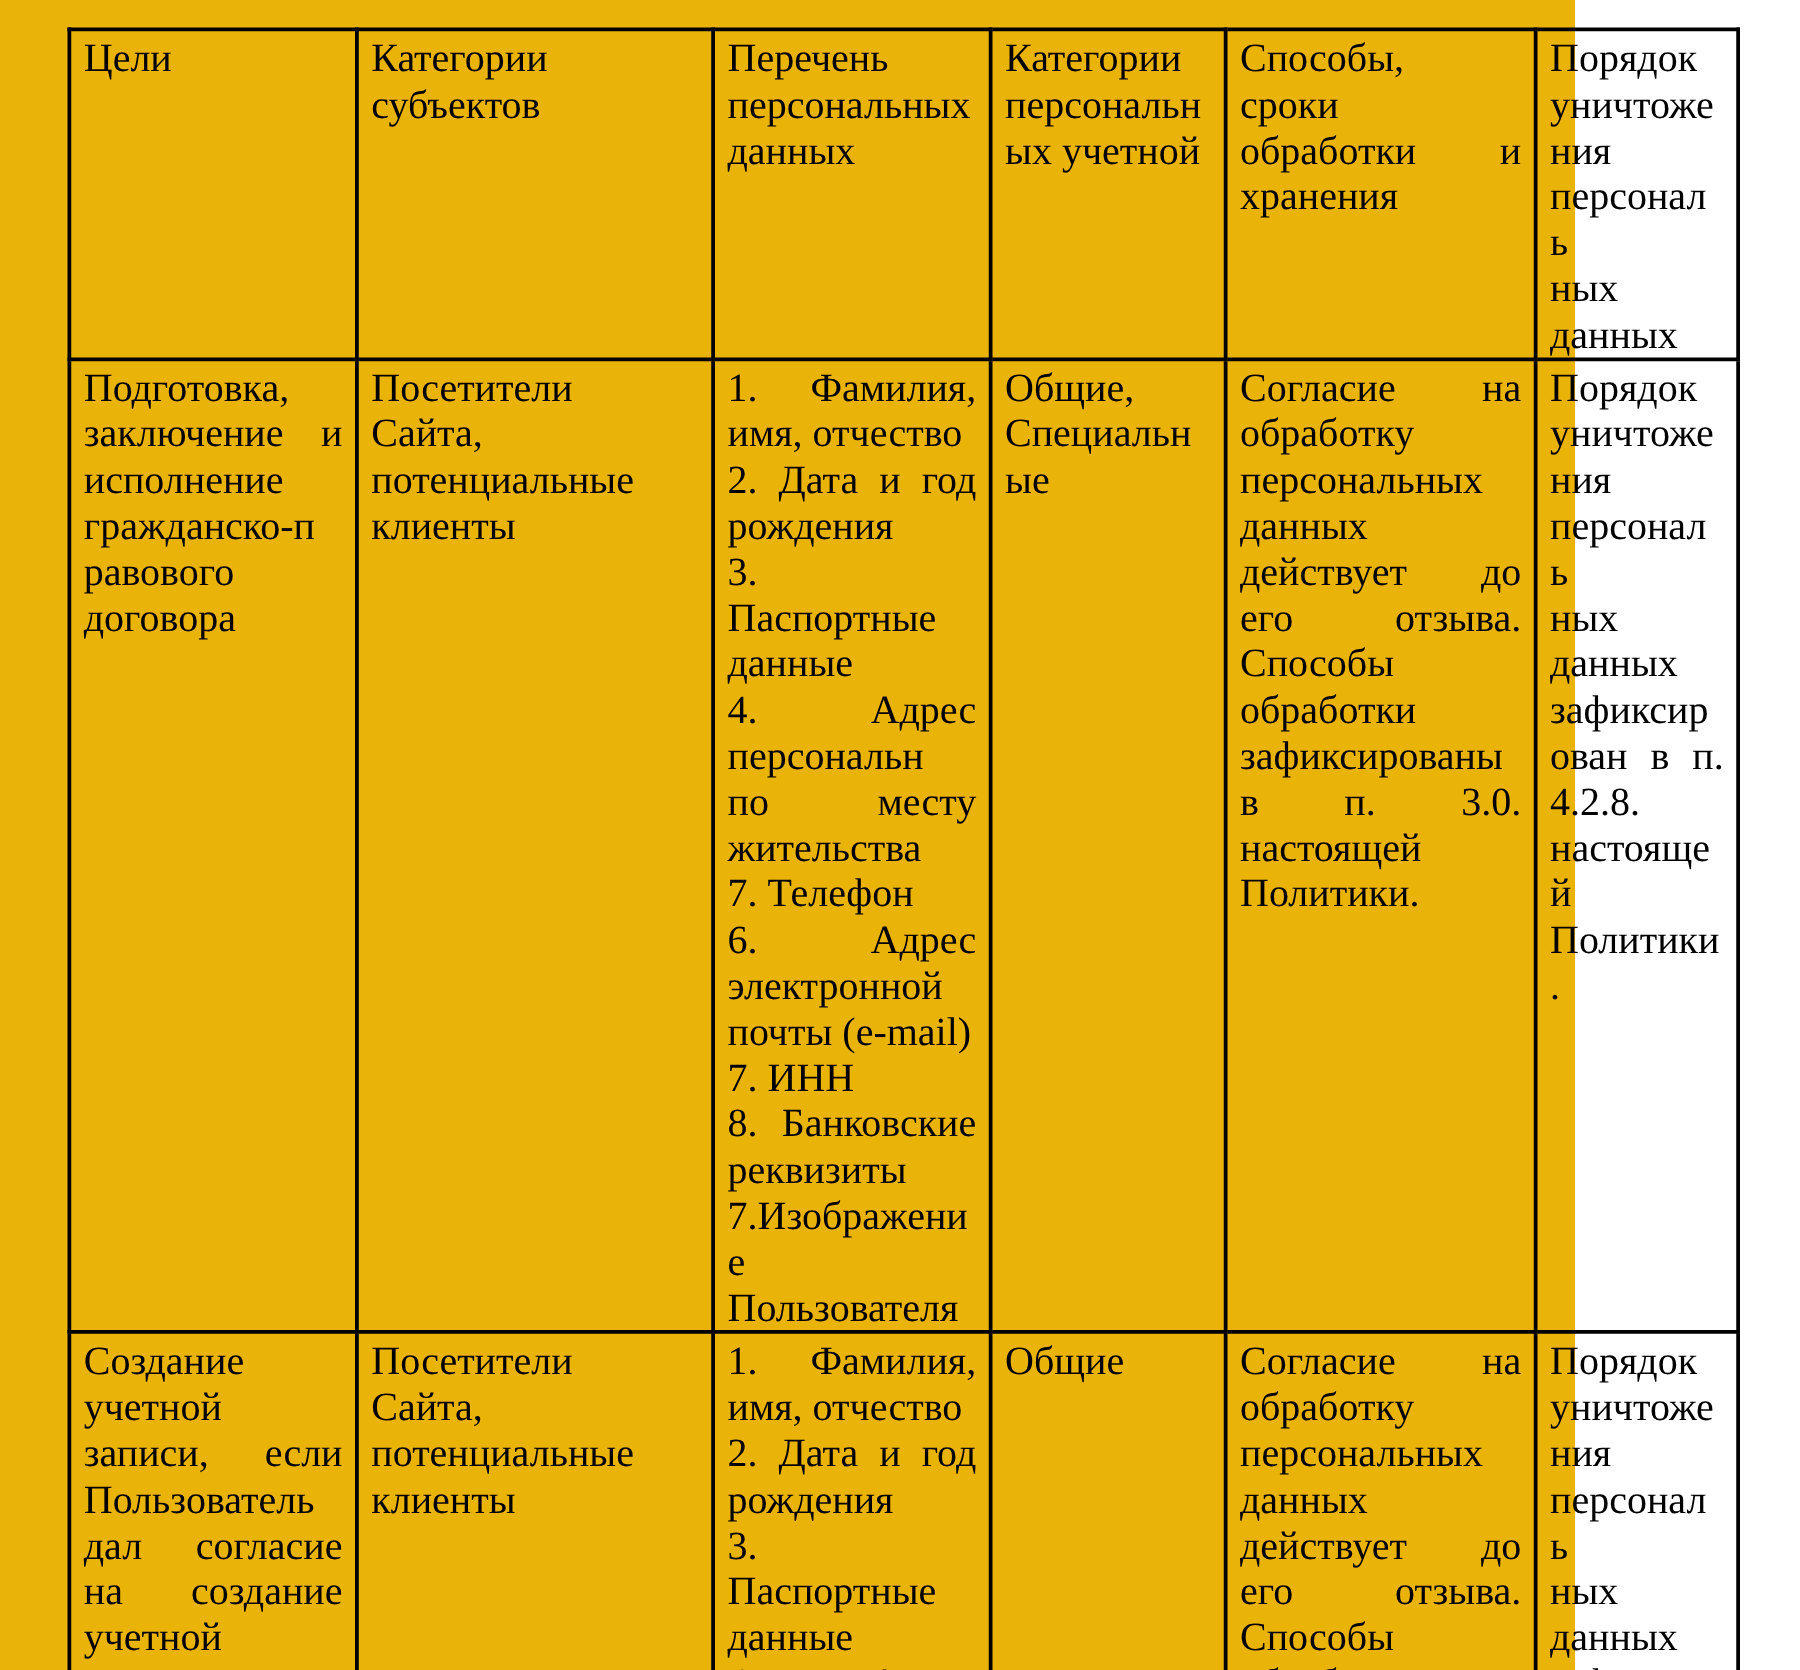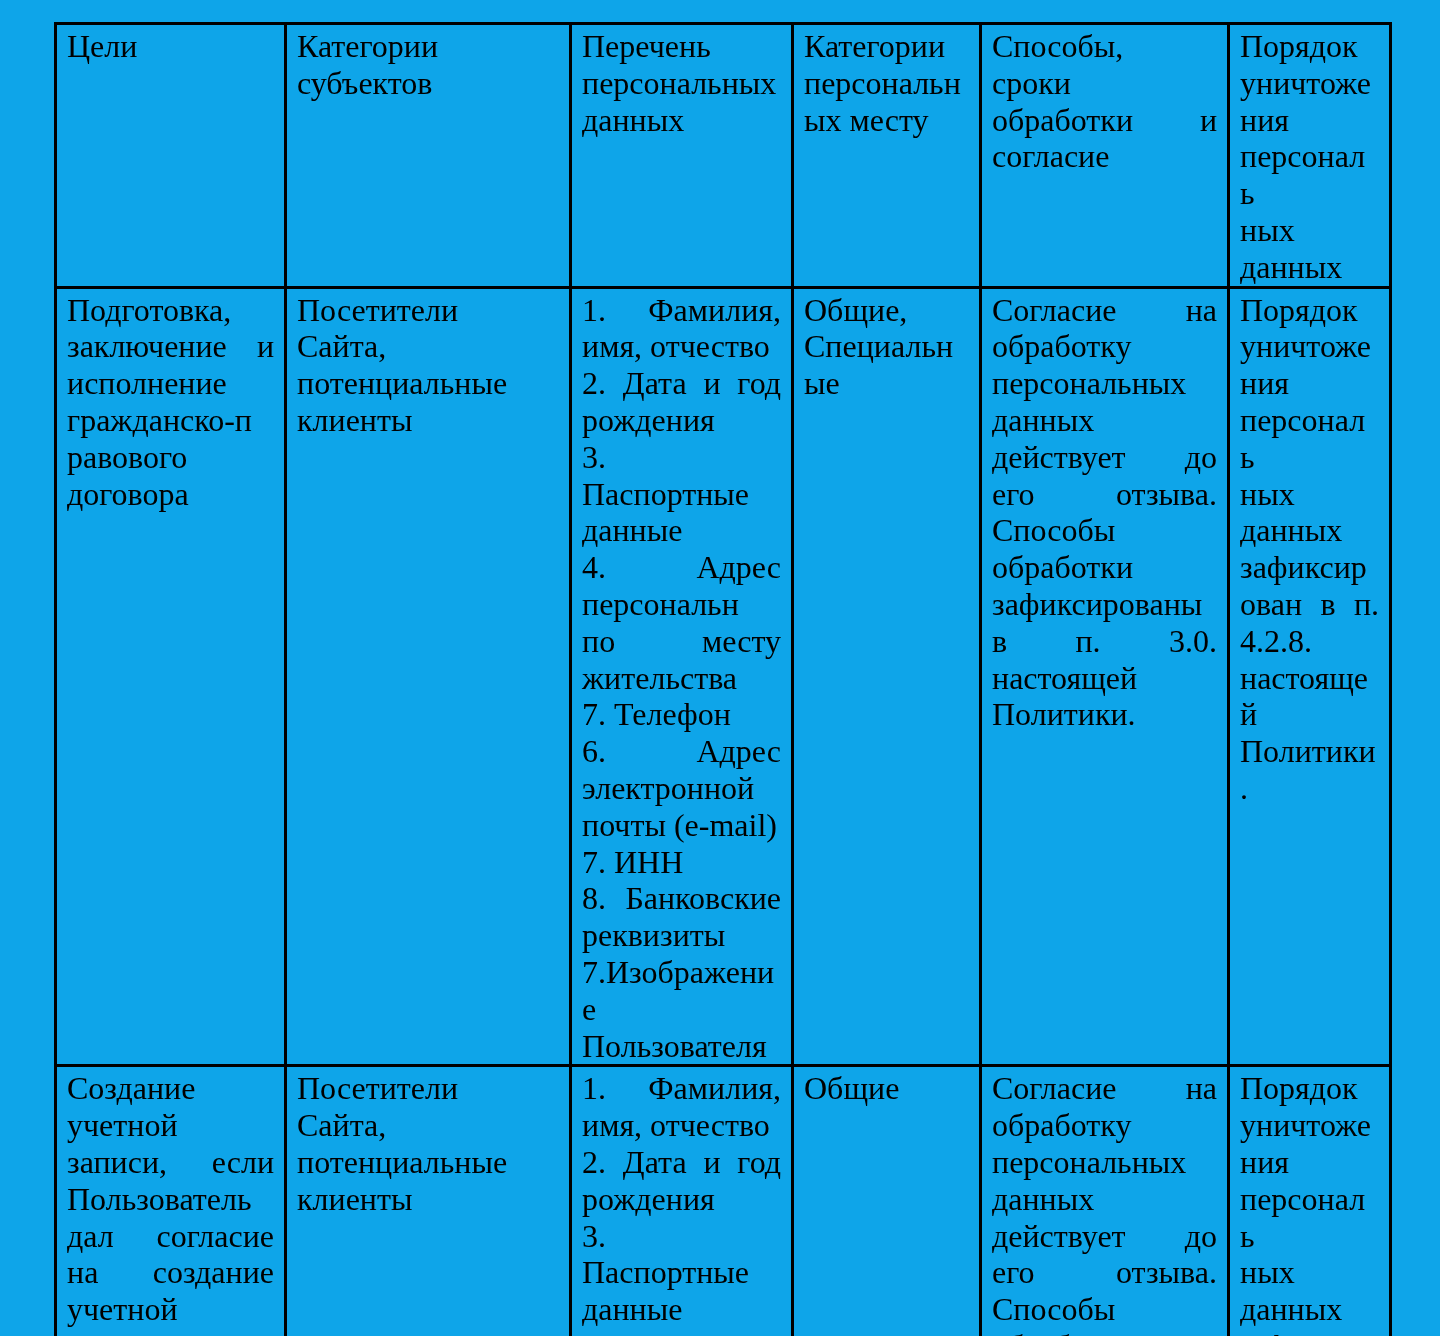--- a/index.html
+++ b/index.html
@@ -5,23 +5,23 @@
   html, body {
     margin: 0;
     padding: 0;
     width: 1440px;
     height: 1336px;
     background: #ffffff;
     overflow: hidden;
   }
   .page {
     position: relative;
-    width: 1440px;
+    width: 1260px;
     height: 1336px;
-    background: #0ea5e9;
+    background: #eab308;
     font-family: "Liberation Serif", "DejaVu Serif", serif;
     color: #000000;
   }
   table.doc-table {
     position: absolute;
     left: 54px;
     top: 22px;
     border-collapse: collapse;
     table-layout: fixed;
     width: 1335px;
@@ -76,27 +76,27 @@
             <div class="ln">субъектов</div>
           </td>
           <td>
             <div class="ln">Перечень</div>
             <div class="ln">персональных</div>
             <div class="ln">данных</div>
           </td>
           <td>
             <div class="ln">Категории</div>
             <div class="ln">персональн</div>
-            <div class="ln">ых месту</div>
+            <div class="ln">ых учетной</div>
           </td>
           <td>
             <div class="ln">Способы,</div>
             <div class="ln">сроки</div>
             <div class="ln j">обработки и</div>
-            <div class="ln">согласие</div>
+            <div class="ln">хранения</div>
           </td>
           <td>
             <div class="ln">Порядок</div>
             <div class="ln">уничтоже</div>
             <div class="ln">ния</div>
             <div class="ln">персональ</div>
             <div class="ln">ных</div>
             <div class="ln">данных</div>
           </td>
         </tr>

